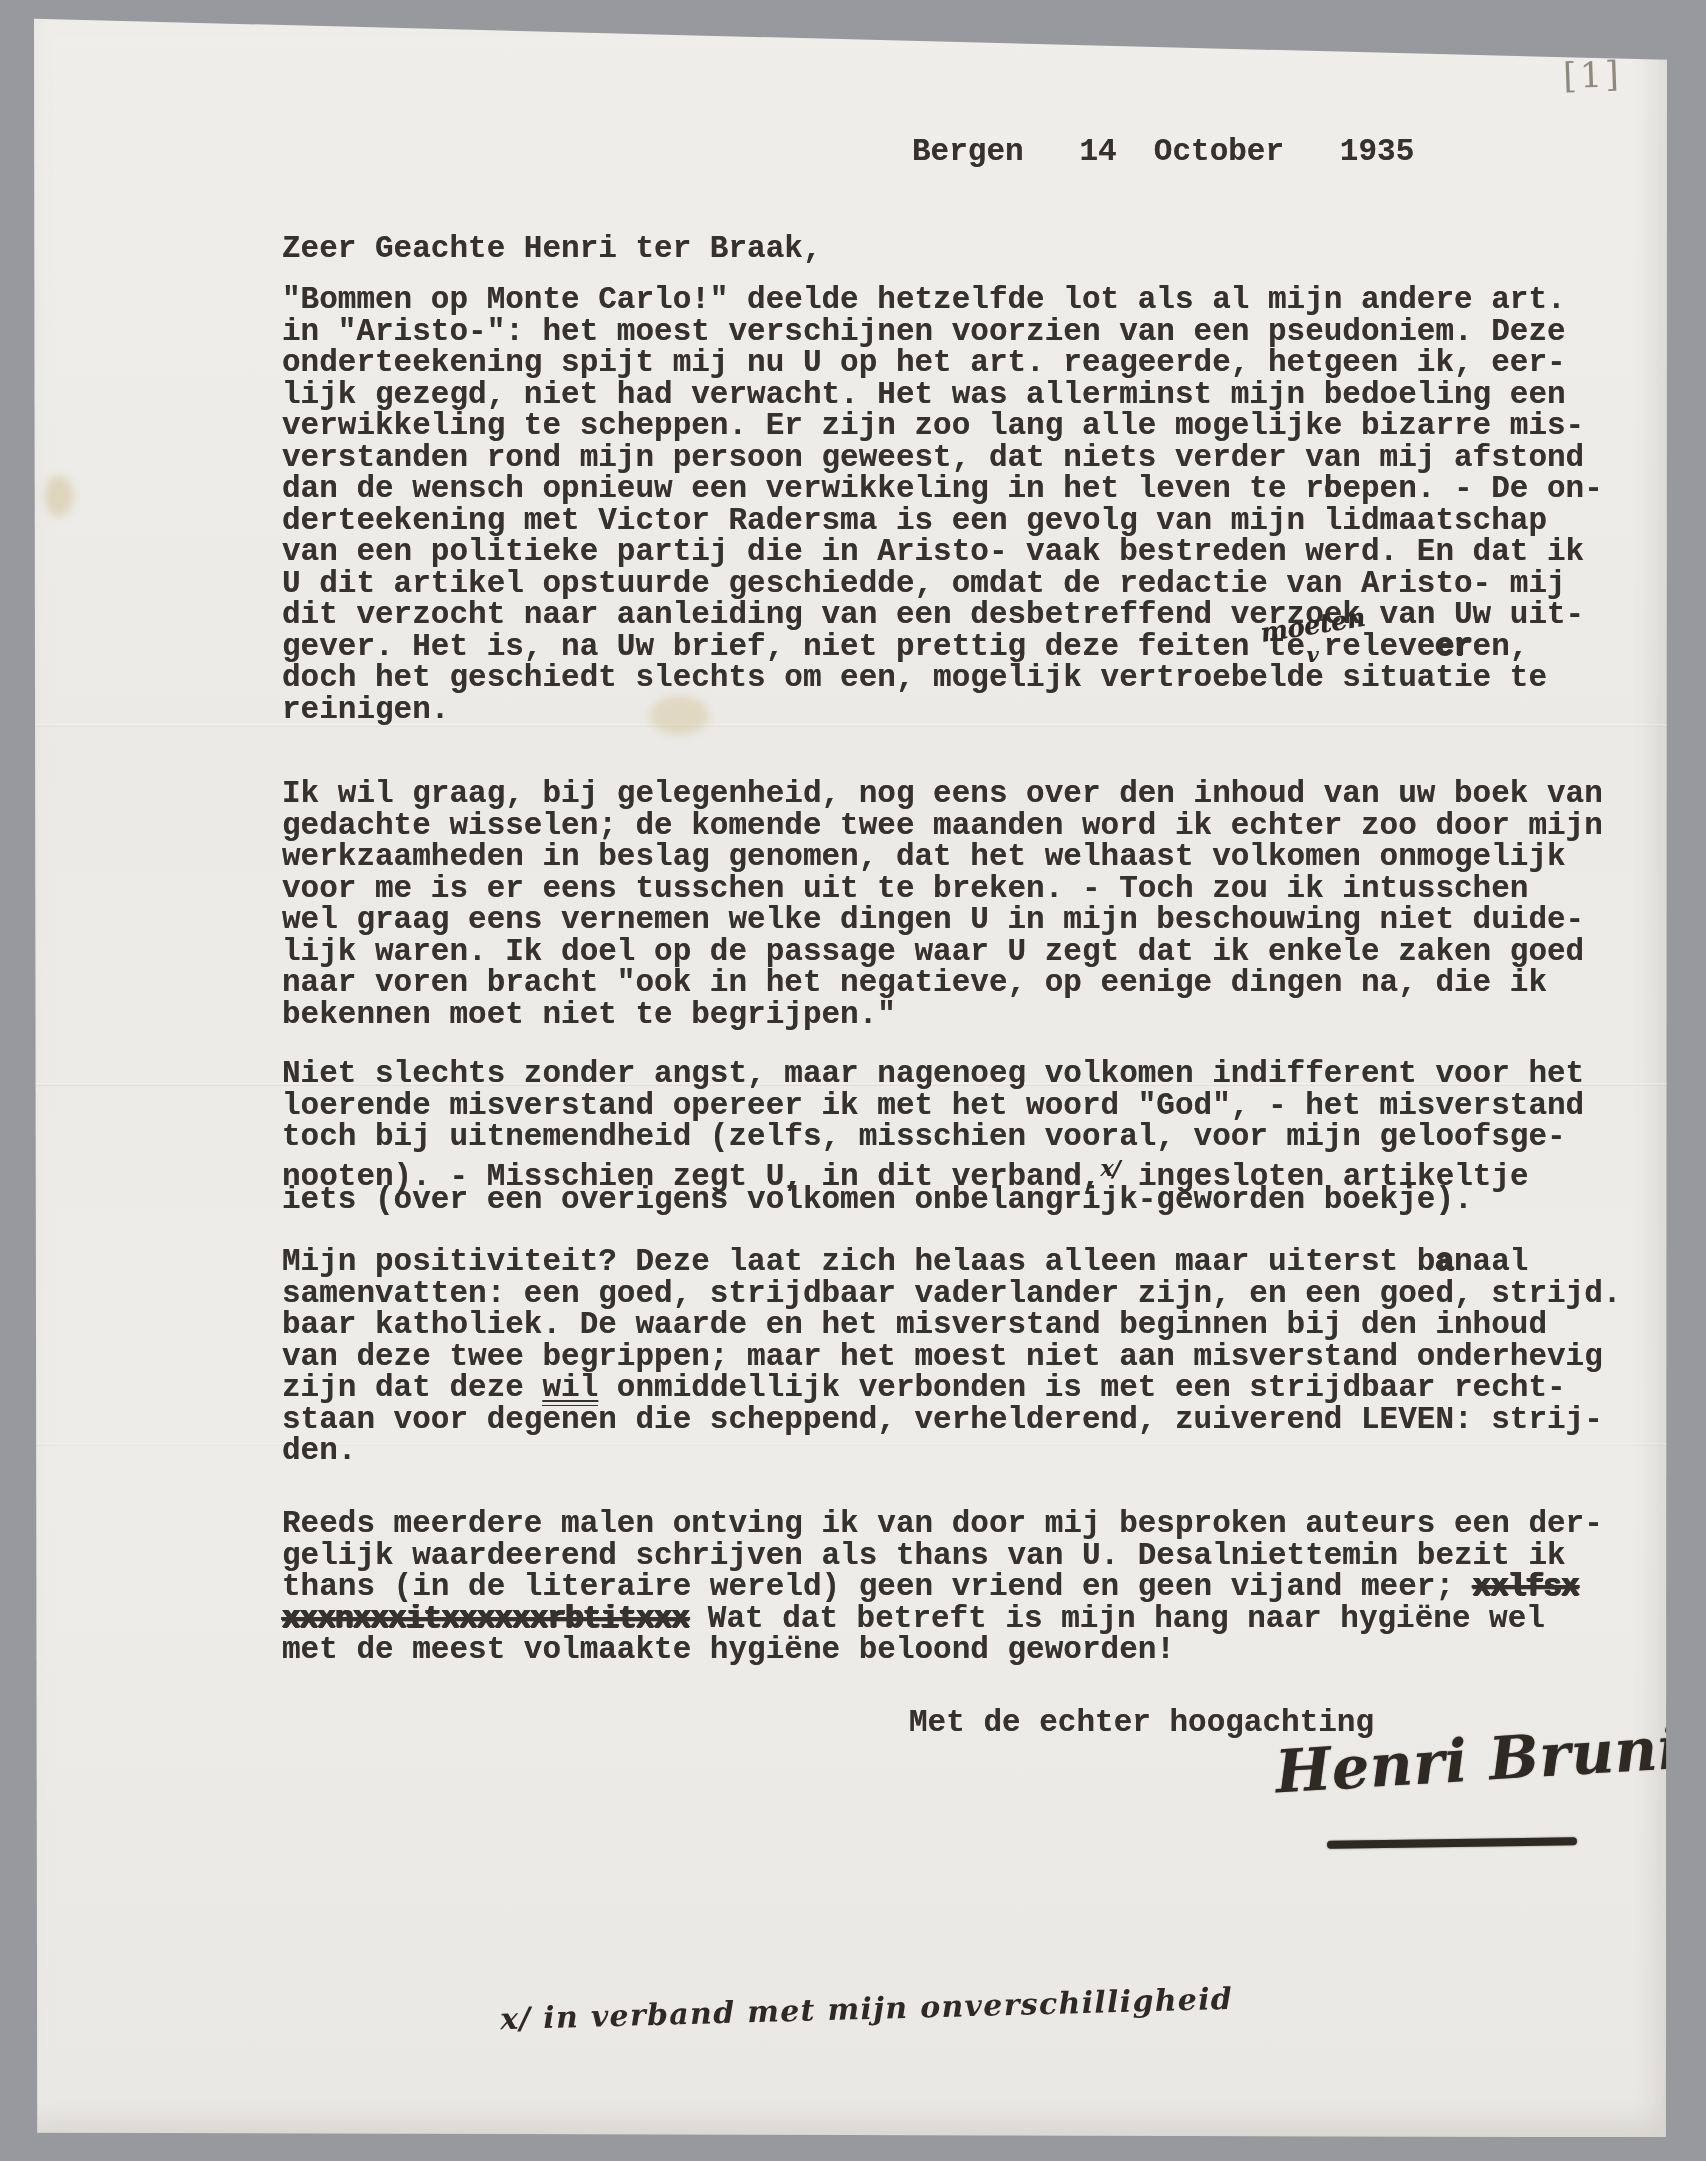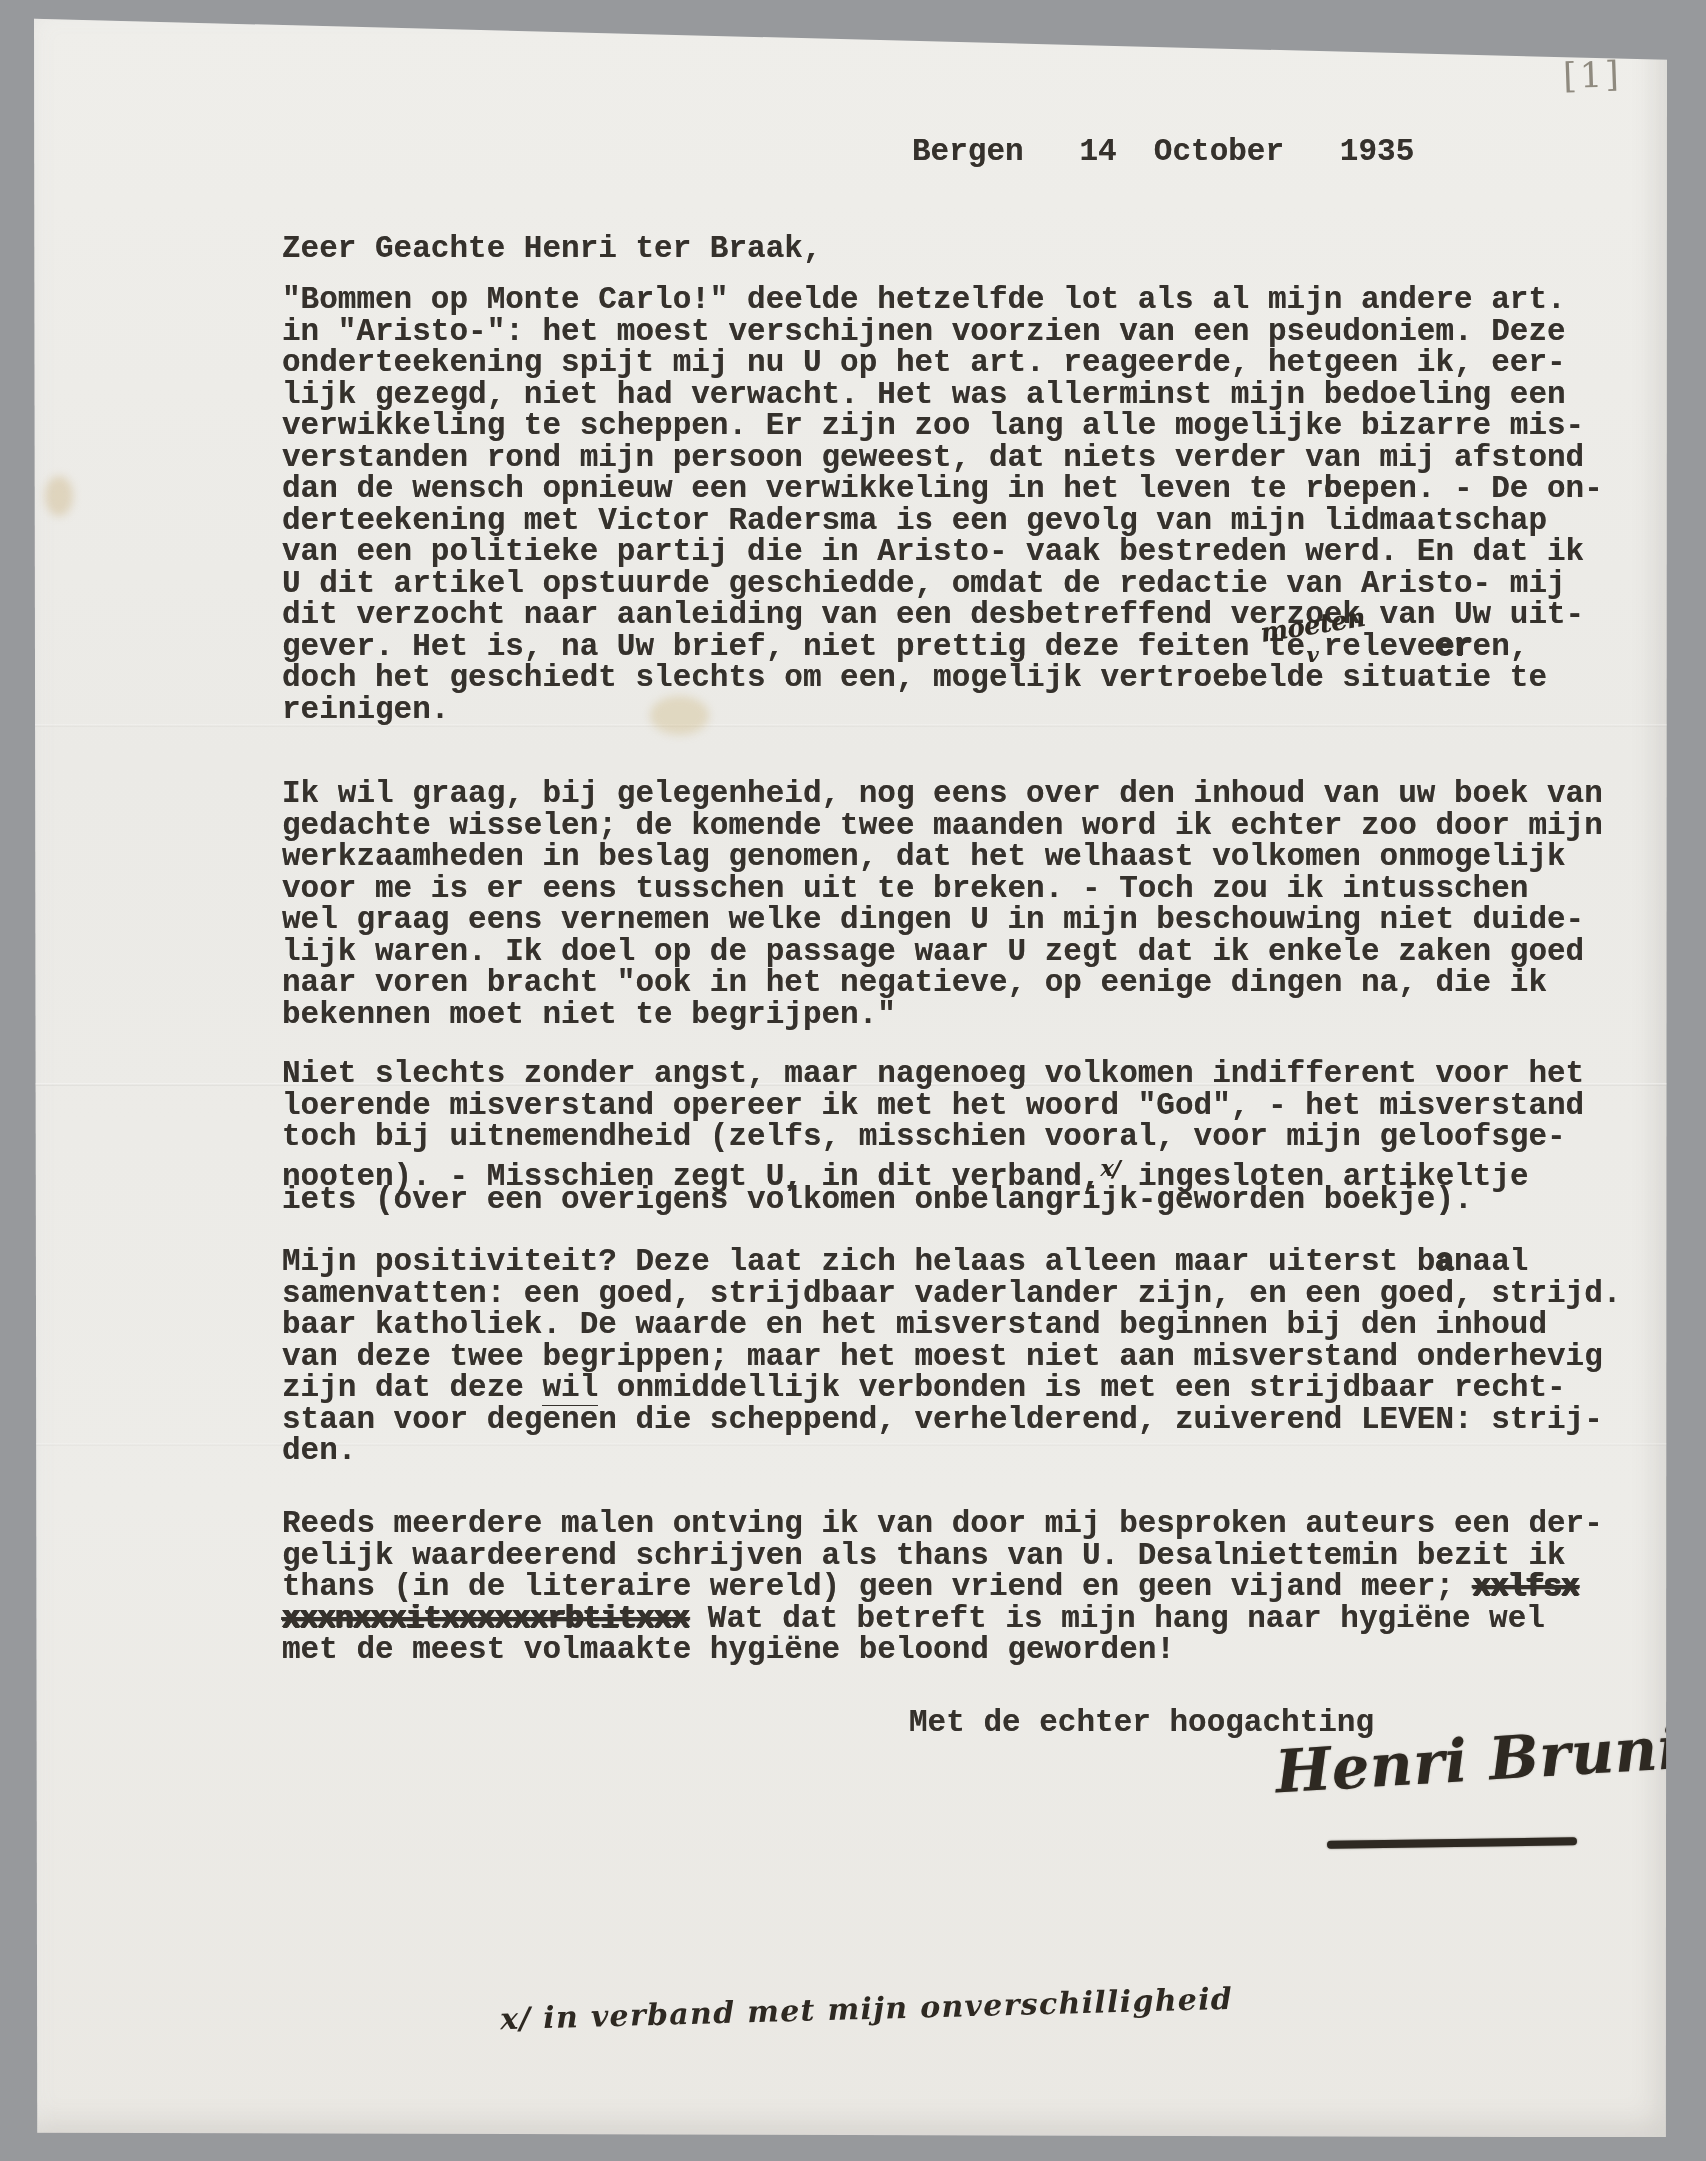--- a/index.html
+++ b/index.html
@@ -22,21 +22,21 @@
   
   .hw{font-family:"DejaVu Serif",serif;font-style:italic;color:var(--hand);}
   .ins{display:inline-block;position:relative;width:1ch;height:31.5px;vertical-align:top;}
   .ins .caret{position:absolute;left:1.3px;bottom:-2.5px;font-family:"DejaVu Serif",serif;
     font-style:italic;font-size:21px;color:var(--hand);line-height:1;}
   .ins .above{position:absolute;left:-45px;bottom:24px;font-family:"DejaVu Serif",serif;
     font-style:italic;font-weight:700;font-size:26px;color:var(--hand);line-height:1;
     transform:rotate(-9deg);letter-spacing:-0.6px;white-space:nowrap;}
   .mark{font-family:"DejaVu Serif",serif;font-style:italic;font-weight:700;
     font-size:0.72em;vertical-align:30%;color:var(--hand);letter-spacing:-1.3px;}
-  .u{text-decoration-thickness:1.9px;text-underline-offset:4.4px;
+  .u{text-decoration:underline;text-decoration-thickness:1.9px;text-underline-offset:4.4px;
     border-bottom:1.9px solid currentColor;}
   .x{text-decoration:line-through;text-decoration-thickness:3.1px;letter-spacing:-0.9px;
     text-shadow:0.9px 0 0 currentColor,-0.9px 0 0 currentColor,0 1.3px 0 currentColor;}
   .blot{text-shadow:1.1px 0 0 currentColor,-1.1px 0 0 currentColor,0 1.1px 0 currentColor,0 -0.8px 0 currentColor;}
   .ov{display:inline-block;position:relative;width:1ch;height:31.5px;vertical-align:top;}
   .ov span{position:absolute;left:0;top:0;}
   .crease{position:absolute;left:0;right:0;height:3.1px;pointer-events:none;
     background:linear-gradient(180deg,rgba(255,255,255,.55),rgba(112,107,97,.12));}
   .stain{position:absolute;border-radius:50%;filter:blur(4.4px);pointer-events:none;}
   .pencil{position:absolute;font-family:"DejaVu Serif",serif;color:var(--pencil);

